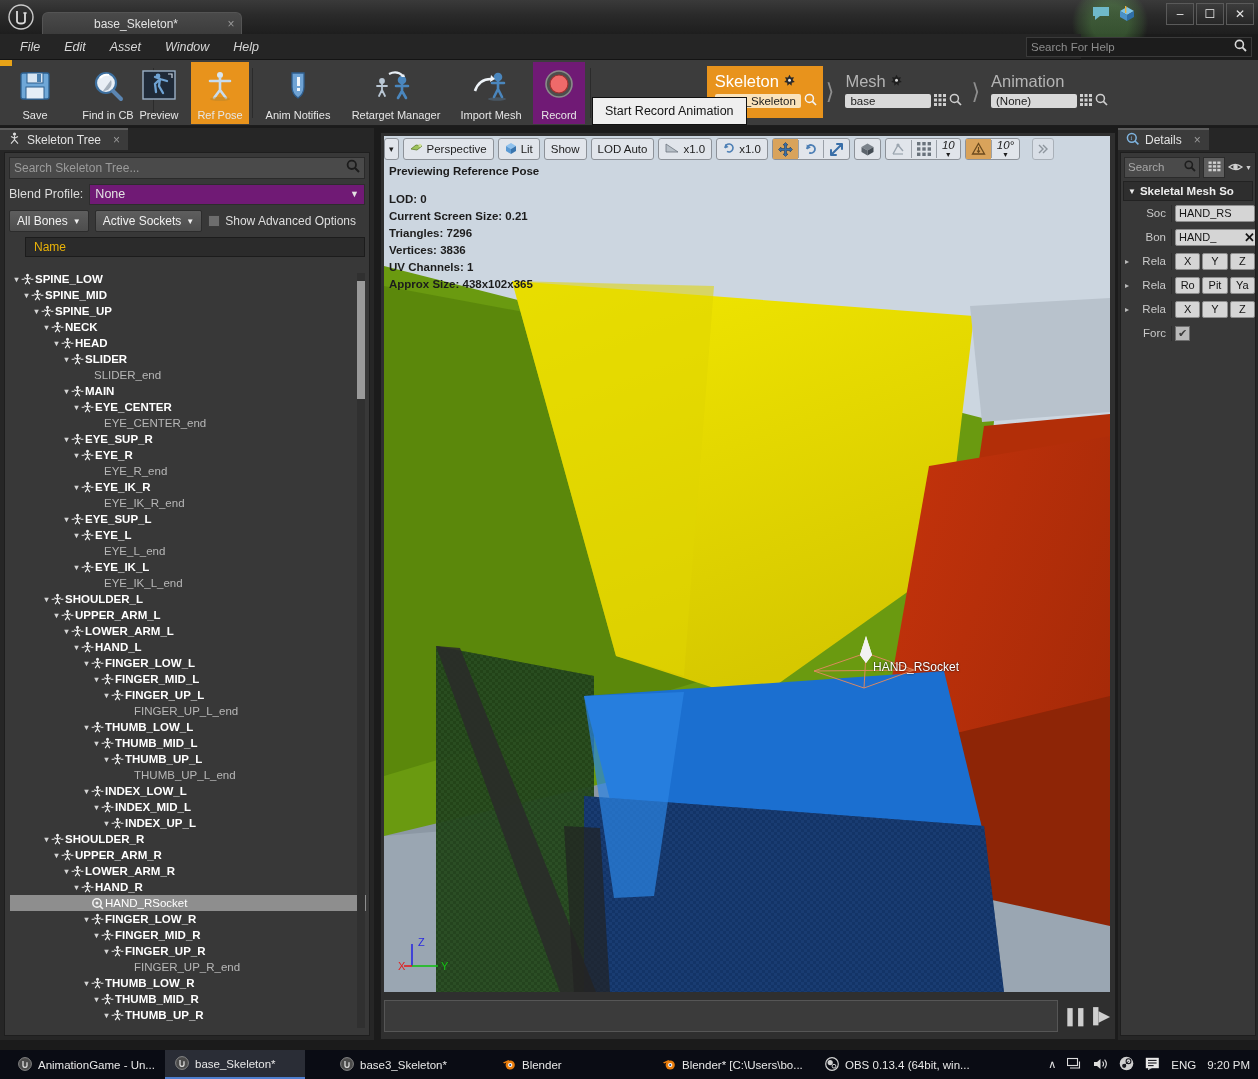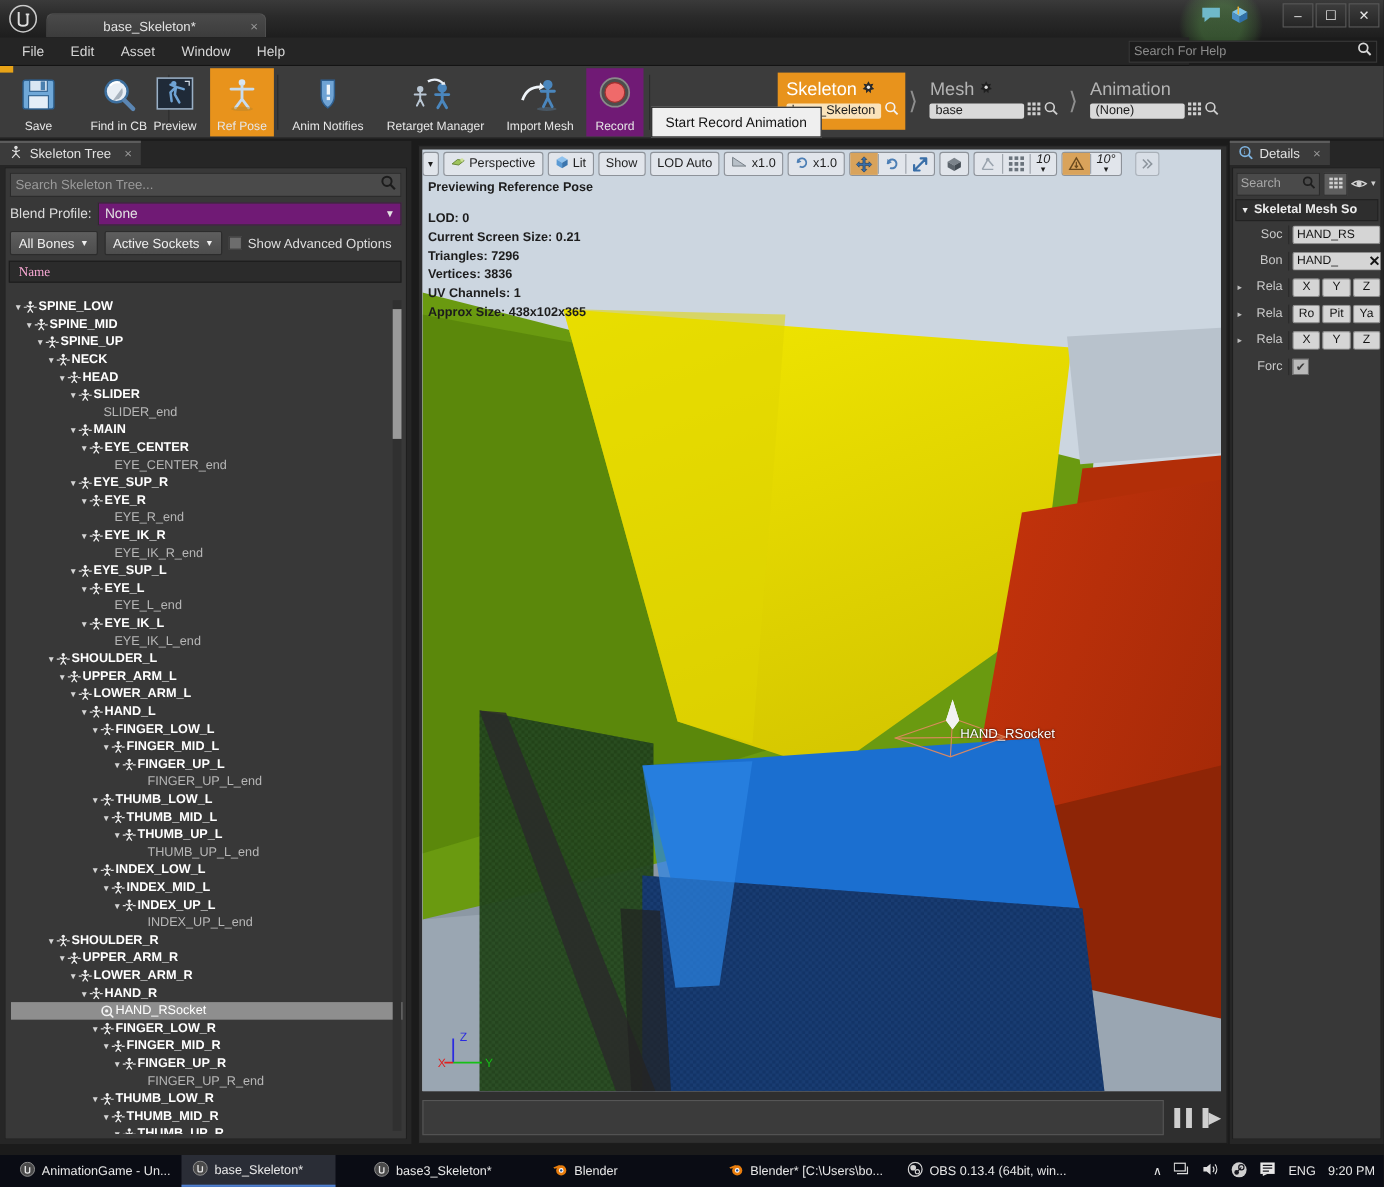--- a/index.html
+++ b/index.html
@@ -23,21 +23,21 @@
   .glow { position:absolute; right:105px; top:-8px; width:86px; height:62px; border-radius:50%;
     background:radial-gradient(circle, rgba(110,200,90,0.30) 35%, rgba(110,200,90,0.12) 60%, rgba(0,0,0,0) 72%);
     pointer-events:none;}
   .wc { position:absolute; top:3px; display:flex; }
   .wc div { width:28px; height:22px; margin-left:2px; border:1px solid #5a5a5a;
     background:linear-gradient(180deg,#3c3c3c,#262626); color:#e8e8e8;
     font-size:12px; display:flex; align-items:center; justify-content:center; }
 
   
   .menubar { position:absolute; left:0; top:34px; width:1081px; height:26px;
-    background:#252525; border-bottom:1px solid #141414; display:flex; align-items:center; padding-left:8px; }
+    background:#252525; border-bottom:1px solid #141414; display:flex; align-items:center; padding-left:8px;font-style:italic; }
   .menubar .mi { padding:3px 12px; font-size:12.5px; color:#d6d6d6; }
   .help-search { position:absolute; right:6px; top:37px; width:226px; height:20px;
     background:#1c1c1c; border:1px solid #3a3a3a; display:flex; align-items:center; padding:0 4px; }
   .help-search input { flex:1; background:transparent; border:none; outline:none;
     color:#cfcfcf; font-size:11.5px; font-family:"Liberation Sans", sans-serif;}
   .help-search input::placeholder { color:#8d8d8d; }
 
   
   .toolbar { position:absolute; left:0; top:60px; width:1258px; height:66px;
     background:#3c3c3c; border-bottom:1px solid #1d1d1d; }
@@ -79,22 +79,22 @@
     font-size:12px; color:#e0e0e0; font-family:"Liberation Sans",sans-serif; }
   .tsearch input::placeholder { color:#9b9b9b; }
   .brow { margin:2px 4px; height:22px; display:flex; align-items:center; gap:6px; font-size:12.5px; }
   .bsel { flex:1; height:21px; background:#701a75; border:1px solid #2d2d2d;
     display:flex; align-items:center; justify-content:space-between; padding:0 5px; color:#e3e3e3; font-size:12.5px;}
   .filters { margin:4px; height:24px; display:flex; align-items:center; gap:6px; }
   .fbtn { background:linear-gradient(180deg,#5e5e5e,#4d4d4d); border:1px solid #2c2c2c;
     border-radius:2px; padding:3px 7px; font-size:12px; color:#f0f0f0; display:flex; align-items:center; gap:5px;}
   .cbx { width:12px; height:12px; background:#6d6d6d; border:1px solid #3a3a3a; display:inline-block;}
   .fchk { display:flex; align-items:center; gap:5px; font-size:12px; color:#dedede; }
-  .colhdr { margin:2px 4px 0 3px; height:20px; background:#2b2b2b; border:1px solid #1c1c1c;
-    display:flex; align-items:center; padding-left:8px; font-size:12px; color:#f9a8d4;font-family:Liberation Serif, serif; }
+  .colhdr { margin:2px 4px 0 20px; height:20px; background:#2b2b2b; border:1px solid #1c1c1c;
+    display:flex; align-items:center; padding-left:8px; font-size:12px; color:#eab308; }
   .tree { position:absolute; left:5px; top:118px; width:356px; height:760px; overflow:hidden; }
   .trow { height:16px; display:flex; align-items:center; font-size:11.5px; white-space:nowrap;}
   .trow.bone { color:#ffffff; font-weight:bold; }
   .trow.endb { color:#b7b7b7; }
   .trow.sock { color:#ffffff; }
   .trow.selected { background:#8e8e8e; color:#ffffff; }
   .tri { width:9px; color:#d4d4d4; font-size:8px; display:inline-block; text-align:center;}
   .tri.empty { visibility:hidden; }
   .bicon { width:13px; height:13px; display:inline-block; margin-right:1px; }
   .tscroll { position:absolute; right:4px; top:120px; width:8px; height:755px; background:#303030;}
@@ -785,25 +785,20 @@
           <div class="trow bone" style="padding-left: 92px;">
             <span class="tri">▾</span>
             <span class="bicon"><svg width="13" height="13" viewBox="0 0 13 13">
                 <circle cx="6.5" cy="2.2" r="1.5" fill="#f0f0f0"></circle>
                 <path d="M6.5 3.7 v4.2 M6.5 7.9 l-2.4 3.2 M6.5 7.9 l2.4 3.2 M3.2 4.8 l3.3 1.4 M9.8 4.8 l-3.3 1.4" stroke="#f0f0f0" stroke-width="1.15" fill="none"></path>
                 <line x1="0.6" y1="6.3" x2="3.4" y2="6.3" stroke="#dcdcdc" stroke-width="1.1"></line>
                 <line x1="9.6" y1="6.3" x2="12.4" y2="6.3" stroke="#dcdcdc" stroke-width="1.1"></line>
               </svg></span>
             <span>INDEX_UP_L</span>
           </div>
-          <div class="trow endb" style="padding-left: 102px;">
-            <span class="tri empty">▸</span>
-            <span style="display:inline-block;width:13px;"></span>
-            <span>INDEX_UP_L_end</span>
-          </div>
           <div class="trow bone" style="padding-left: 32px;">
             <span class="tri">▾</span>
             <span class="bicon"><svg width="13" height="13" viewBox="0 0 13 13">
                 <circle cx="6.5" cy="2.2" r="1.5" fill="#f0f0f0"></circle>
                 <path d="M6.5 3.7 v4.2 M6.5 7.9 l-2.4 3.2 M6.5 7.9 l2.4 3.2 M3.2 4.8 l3.3 1.4 M9.8 4.8 l-3.3 1.4" stroke="#f0f0f0" stroke-width="1.15" fill="none"></path>
                 <line x1="0.6" y1="6.3" x2="3.4" y2="6.3" stroke="#dcdcdc" stroke-width="1.1"></line>
                 <line x1="9.6" y1="6.3" x2="12.4" y2="6.3" stroke="#dcdcdc" stroke-width="1.1"></line>
               </svg></span>
             <span>SHOULDER_R</span>
           </div>

